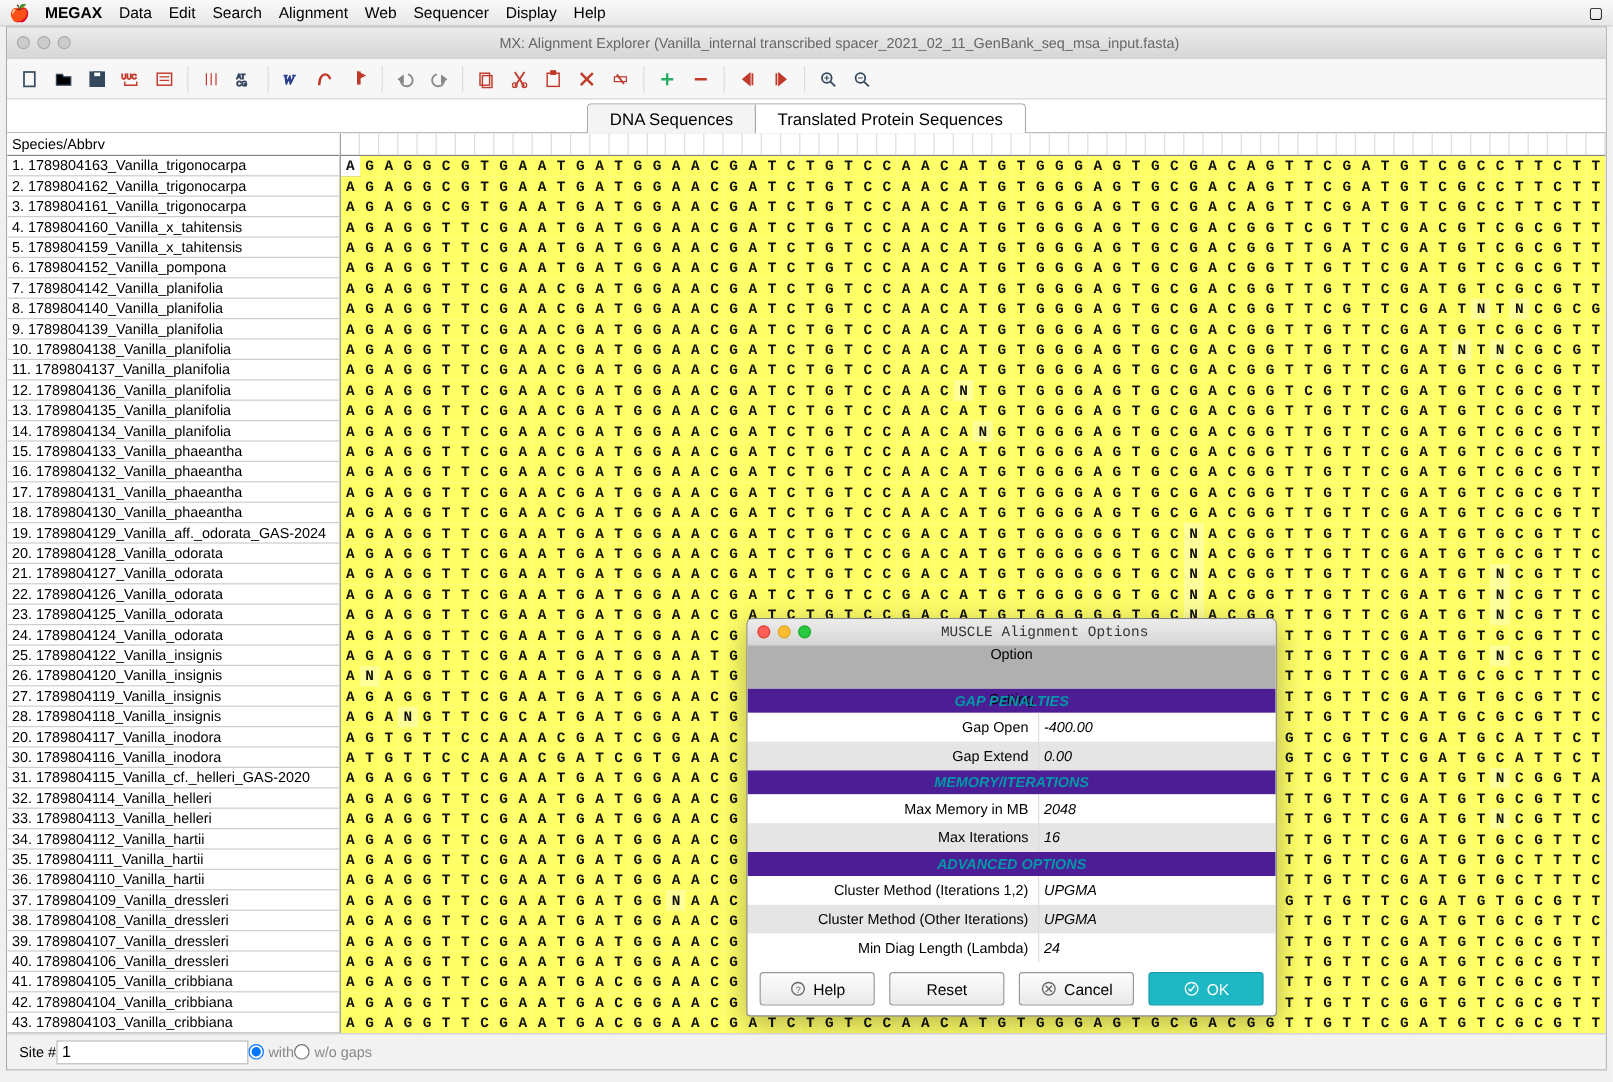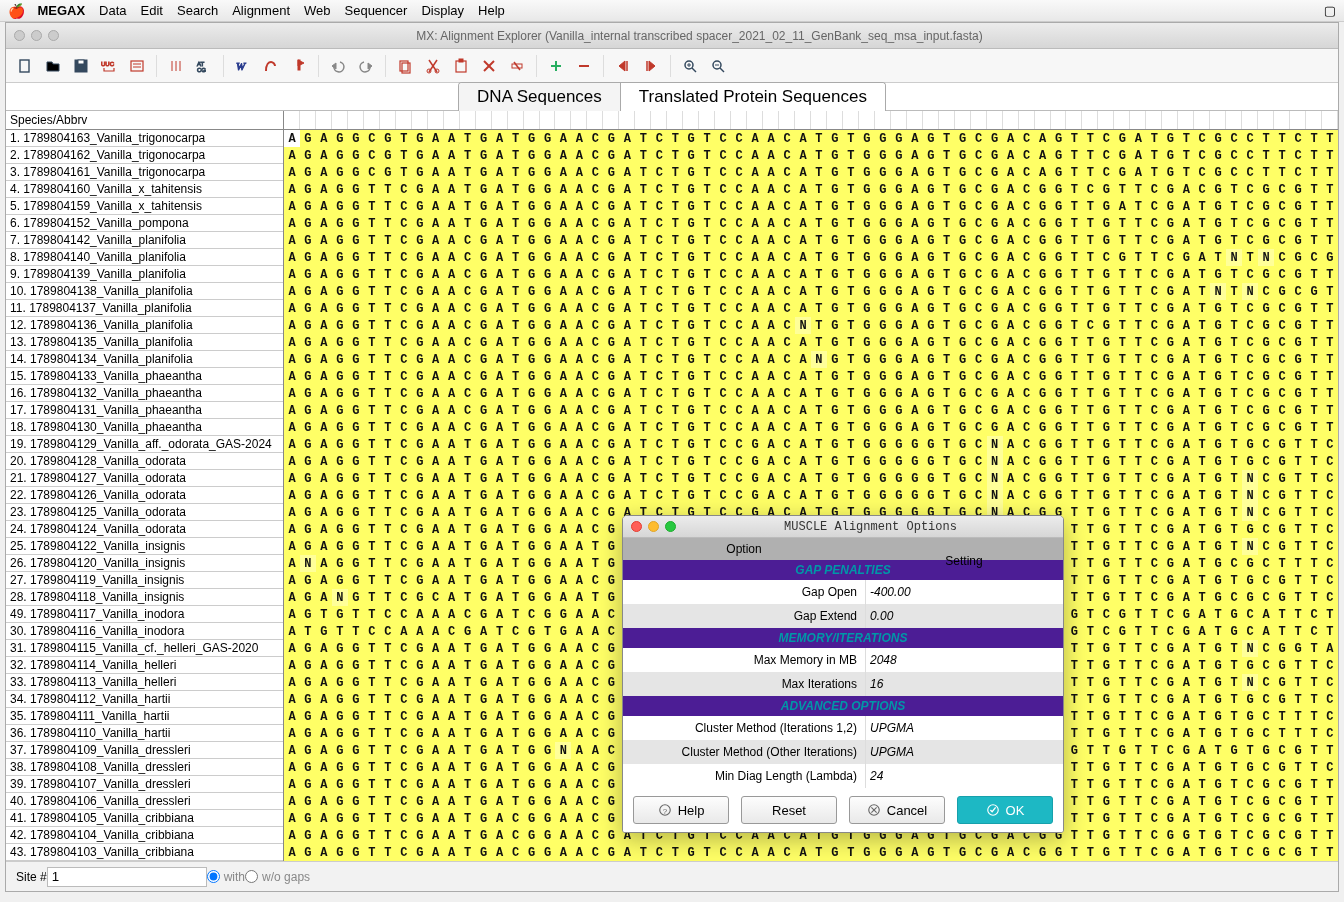--- a/index.html
+++ b/index.html
@@ -22,21 +22,21 @@
 .toolbar .sep { width: 1px; height: 22px; background: #ddd; margin: 0 4px; }
 .toolbar svg { width: 16px; height: 16px; }
 .toolbar .tbtn.red svg { stroke:#c0392b; fill:#c0392b; }
 .toolbar .tbtn.blue svg { stroke:#2c3e8f; fill:#2c3e8f; }
 .toolbar .tbtn.navy svg { stroke:#34495e; fill:#34495e; }
 .toolbar .tbtn.green svg { stroke:#27ae60; fill:#27ae60; }
 .toolbar .tbtn.gray svg { stroke:#888; fill:#888; }
 
 .tabbar { height: 28px; display: flex; justify-content: center; align-items: flex-end; background: #fff; border-bottom: 1px solid #bbb; }
 .tabseg { display: flex; border: 1px solid #aaa; border-bottom: none; border-radius: 4px 4px 0 0; overflow: hidden; margin-bottom: -1px; }
-.tabseg .tab { padding: 4px 18px; font-size: 17px; background: #f4f4f4; cursor: pointer; }
+.tabseg .tab { padding: 4px 18px; font-size: 14px; background: #f4f4f4; cursor: pointer; }
 .tabseg .tab.active { background: #fff; font-weight: 500; }
 .tabseg .tab:first-child { border-right: 1px solid #aaa; }
 
 .grid-area { flex: 1; display: flex; overflow: hidden; position: relative; }
 .species-col { width: 278px; border-right: 1px solid #888; display: flex; flex-direction: column; background:#fff; }
 .species-header { height: 19px; border-bottom: 1px solid #888; padding: 2px 4px; font-size: 12px; background:#fff; font-weight:500; }
 .species-list { flex: 1; overflow: hidden; }
 .species-row { height: 17px; border-bottom: 1px solid #ccc; padding: 1px 4px; font-size: 12px; white-space: nowrap; overflow: hidden; cursor: default; }
 
 .seq-col { flex: 1; display: flex; flex-direction: column; overflow: hidden; }
@@ -54,21 +54,21 @@
 .statusbar input.site { width: 160px; height: 20px; border: 1px solid #bbb; padding: 0 4px; }
 .statusbar .radio { display: inline-flex; align-items: center; gap: 4px; color:#888; }
 .statusbar .radio input { margin:0; }
 
 .dialog { position: absolute; left: 616px; top: 404px; width: 442px; background: #fff; border: 1px solid #888; border-radius: 5px 5px 3px 3px; box-shadow: 0 6px 24px rgba(0,0,0,0.3); overflow:hidden; }
 .dialog .dlg-title { height: 22px; background: linear-gradient(#ececec,#d6d6d6); display: flex; align-items: center; padding: 0 8px; border-bottom:1px solid #bbb; }
 .dialog .dlg-title .dots { display:flex; gap:6px; margin-right:10px; }
 .dialog .dlg-title .dots .d { width:11px; height:11px; border-radius:50%; }
 .d-red{background:#ff5f57;border:0.5px solid #e33e32;} .d-yel{background:#febc2e;border:0.5px solid #e0a528;} .d-grn{background:#28c840;border:0.5px solid #1dad2c;}
 .dialog .dlg-title .t { flex:1; text-align:center; font-size:12px; color:#333;font-family:Liberation Mono, monospace; }
-.dialog .head-row { display:flex; background:#b0b0b0; height:22px; align-items:center; font-size:12px; }
+.dialog .head-row { display:flex; background:#b0b0b0; height:36px; align-items:center; font-size:12px;flex-direction:column; }
 .dialog .head-row .opt { width:55%; text-align:center; }
 .dialog .head-row .set { flex:1; text-align:center;margin-top:24px; }
 .dialog .section { text-align:center; color:#0097a7; font-weight:bold; font-size:12px; padding:3px 0; background:#4c1d95; font-style: italic; }
 .dialog .row { display:flex; height:24px; align-items:center; background:#fff; }
 .dialog .row.alt { background:#e5e5e5; }
 .dialog .row .k { width:55%; text-align:right; padding-right:8px; font-size:12px; }
 .dialog .row .v { flex:1; font-style:italic; font-size:12px; padding-left:4px; border-left:1px solid #ddd; height:100%; display:flex; align-items:center; }
 .dialog .btnrow { display:flex; gap:12px; padding:8px 10px; background:#fff; }
 .dialog .btn { flex:1; height:28px; border:1px solid #999; border-radius:3px; background:linear-gradient(#fdfdfd,#e9e9e9); display:flex; align-items:center; justify-content:center; gap:6px; font-size:13px; cursor:pointer; }
 .dialog .btn.ok { background:#1db8c4; color:#fff; border-color:#17a0ab; }
@@ -278,21 +278,21 @@
           <div class="species-row">19. 1789804129_Vanilla_aff._odorata_GAS-2024</div>
           <div class="species-row">20. 1789804128_Vanilla_odorata</div>
           <div class="species-row">21. 1789804127_Vanilla_odorata</div>
           <div class="species-row">22. 1789804126_Vanilla_odorata</div>
           <div class="species-row">23. 1789804125_Vanilla_odorata</div>
           <div class="species-row">24. 1789804124_Vanilla_odorata</div>
           <div class="species-row">25. 1789804122_Vanilla_insignis</div>
           <div class="species-row">26. 1789804120_Vanilla_insignis</div>
           <div class="species-row">27. 1789804119_Vanilla_insignis</div>
           <div class="species-row">28. 1789804118_Vanilla_insignis</div>
-          <div class="species-row">49. 1789804117_Vanilla_inodora</div>
+          <div class="species-row">20. 1789804117_Vanilla_inodora</div>
           <div class="species-row">30. 1789804116_Vanilla_inodora</div>
           <div class="species-row">31. 1789804115_Vanilla_cf._helleri_GAS-2020</div>
           <div class="species-row">32. 1789804114_Vanilla_helleri</div>
           <div class="species-row">33. 1789804113_Vanilla_helleri</div>
           <div class="species-row">34. 1789804112_Vanilla_hartii</div>
           <div class="species-row">35. 1789804111_Vanilla_hartii</div>
           <div class="species-row">36. 1789804110_Vanilla_hartii</div>
           <div class="species-row">37. 1789804109_Vanilla_dressleri</div>
           <div class="species-row">38. 1789804108_Vanilla_dressleri</div>
           <div class="species-row">39. 1789804107_Vanilla_dressleri</div>

